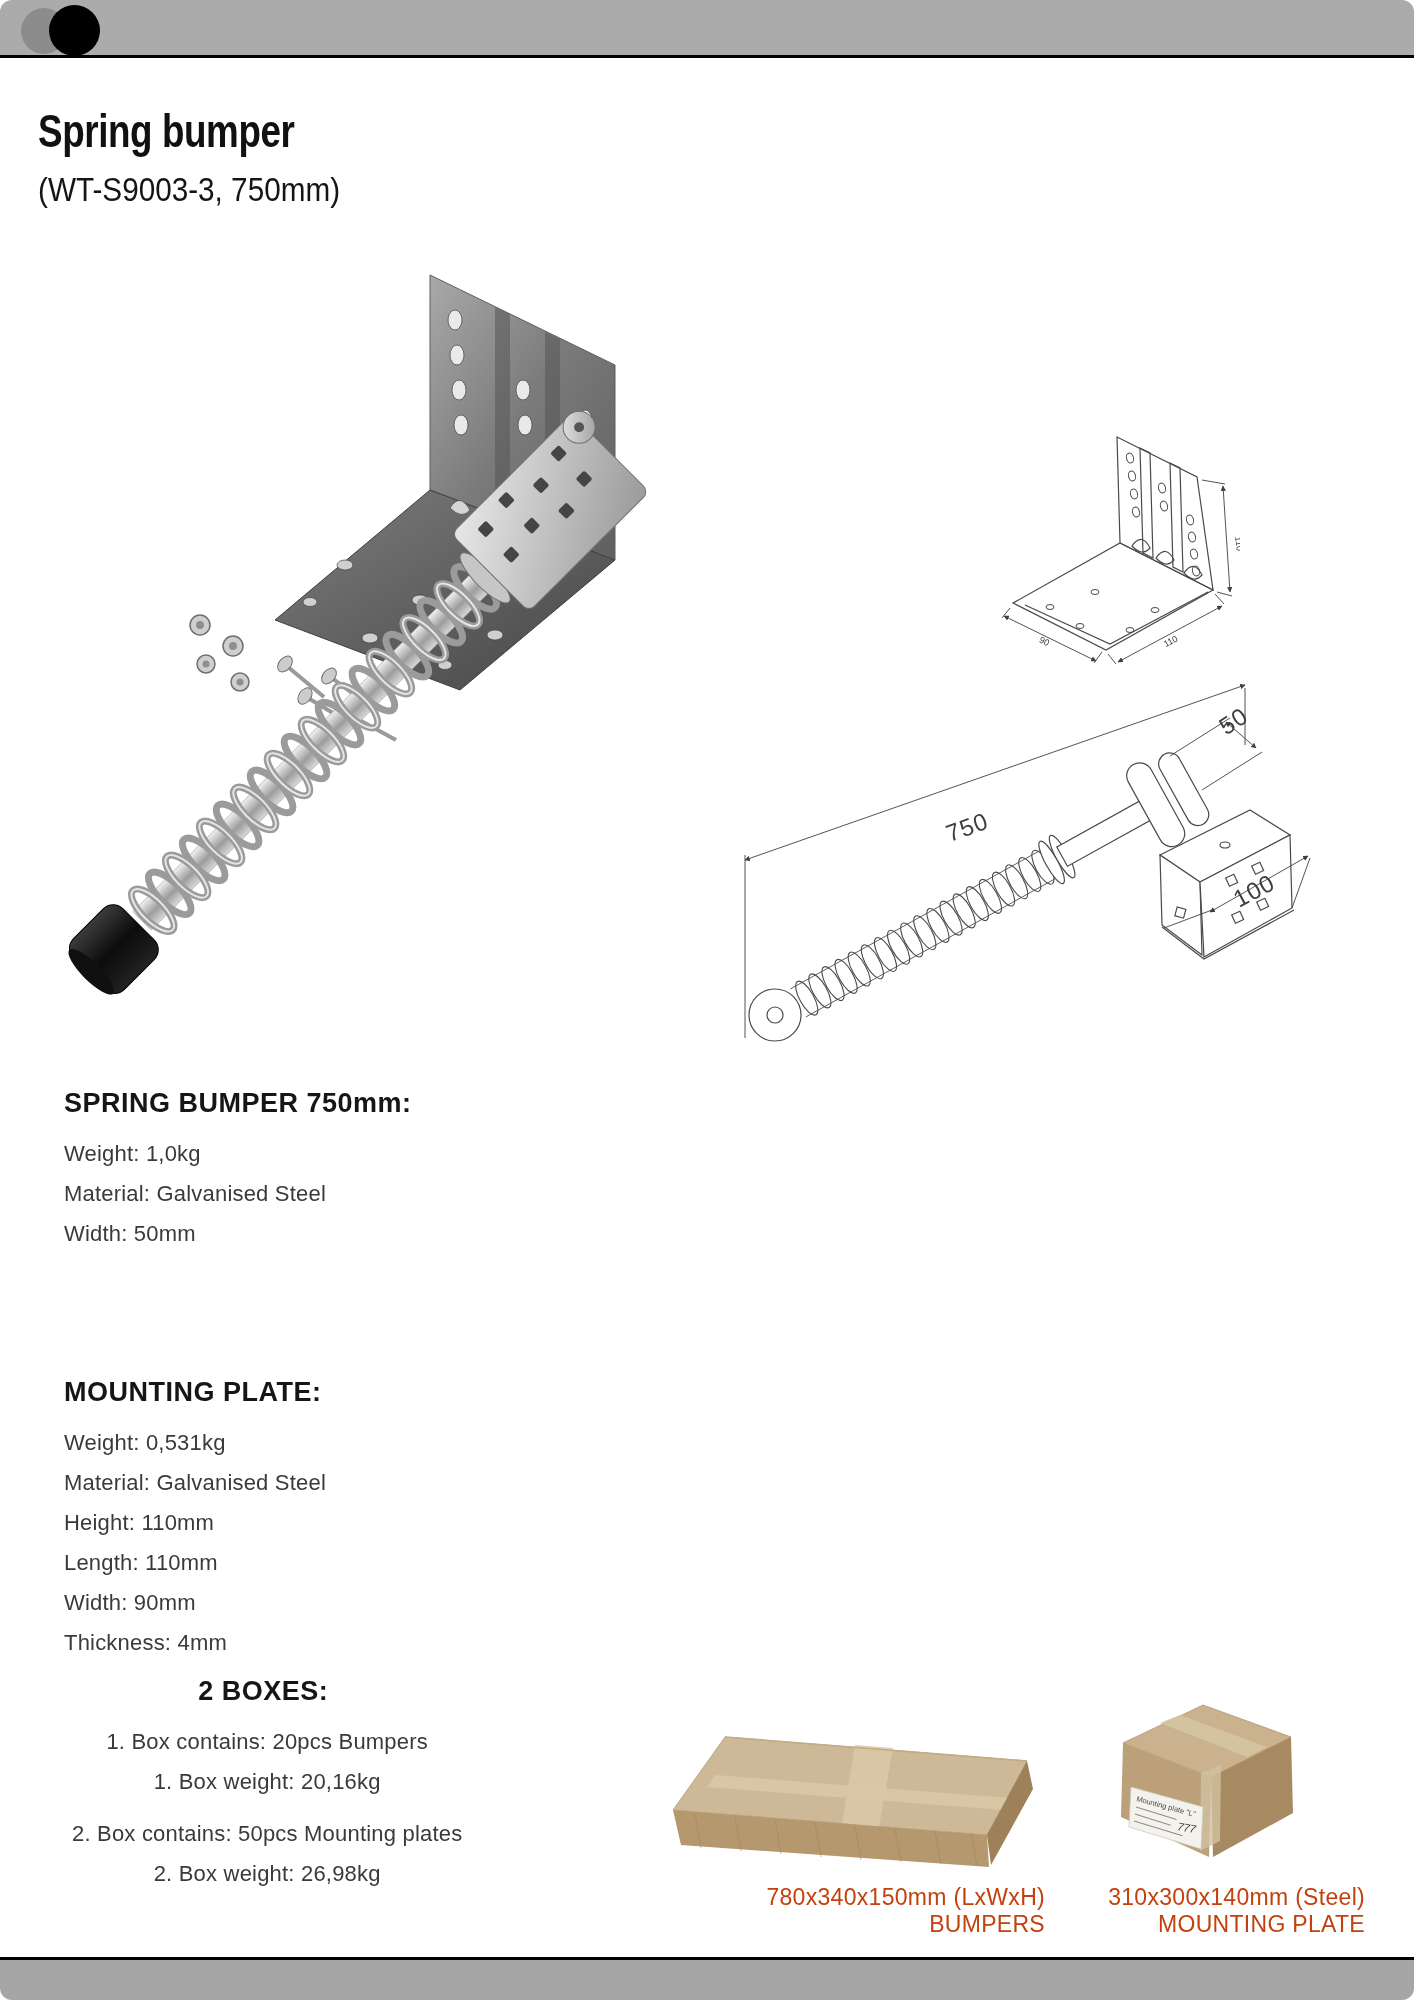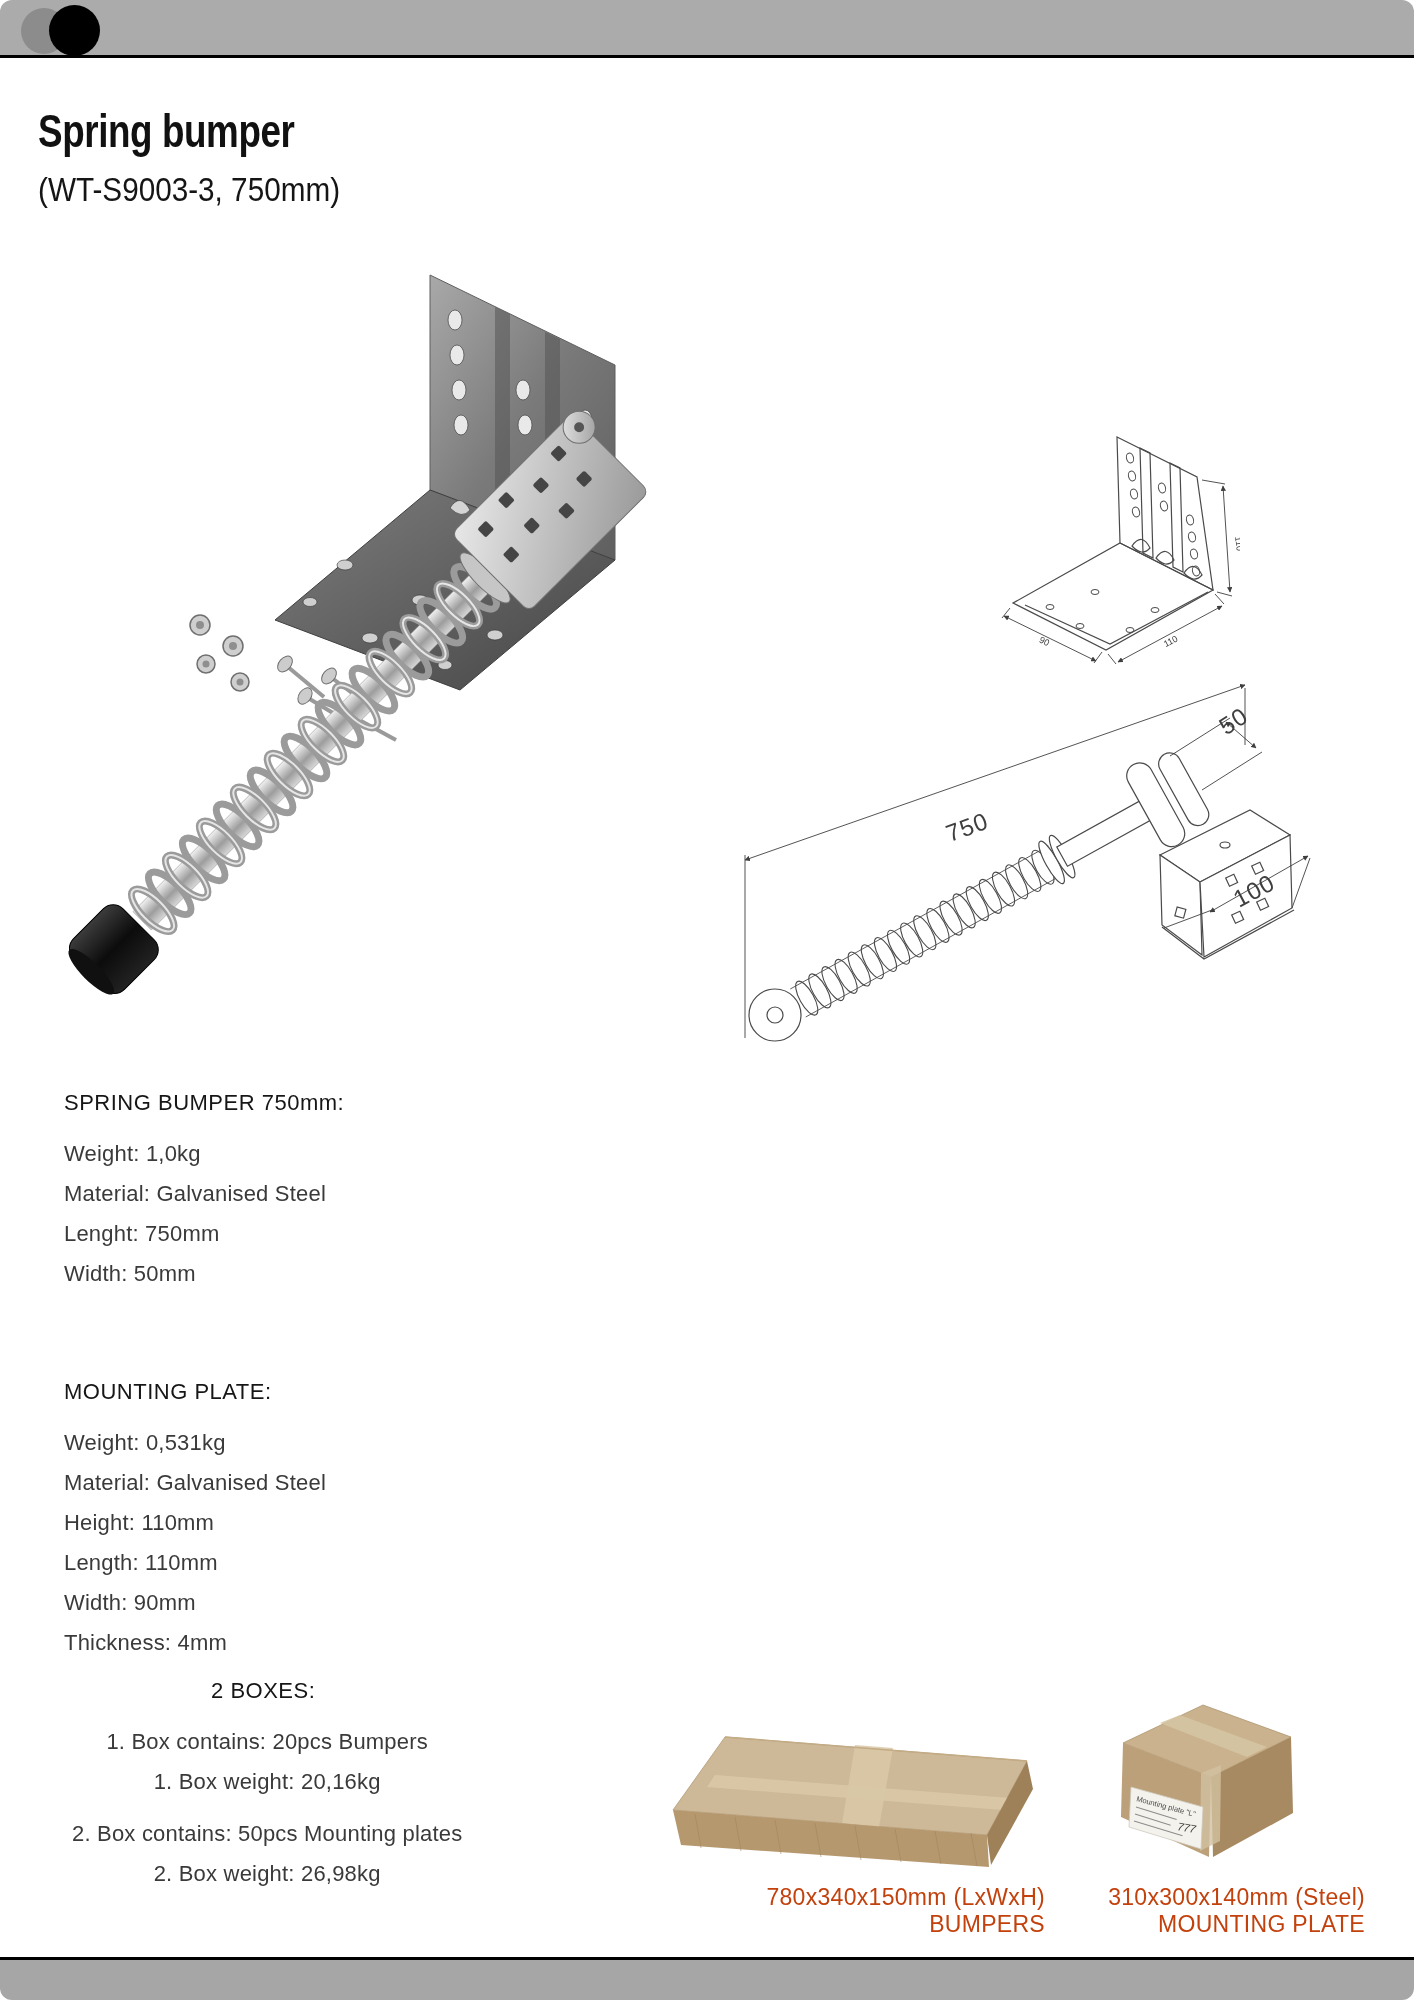--- a/index.html
+++ b/index.html
@@ -18,21 +18,21 @@
          transform:scaleX(0.9);transform-origin:left top;white-space:nowrap;}
   
   .product-photo{position:absolute;left:0;top:250px;width:720px;height:780px;}
   .drawing-plate{position:absolute;left:980px;top:420px;width:260px;height:250px;}
   .drawing-bumper{position:absolute;left:730px;top:630px;width:590px;height:430px;}
   .box-photo-1{position:absolute;left:655px;top:1715px;width:390px;height:160px;}
   .box-photo-2{position:absolute;left:1105px;top:1695px;width:200px;height:175px;}
   
   .spec{position:absolute;left:64px;}
   #spec-bumper{top:1086px;} #spec-plate{top:1347px;margin-top:28px;} #spec-boxes{top:1674px;text-align:center;}
-  .spec-heading{margin:0 0 14px 0;font-size:22px;line-height:34px;font-weight:400;letter-spacing:0.5px;color:#161616;}
+  .spec-heading{margin:0 0 14px 0;font-size:27px;line-height:34px;font-weight:700;letter-spacing:0.5px;color:#161616;}
   .spec-line{font-size:22px;line-height:40px;color:#3a3a3a;letter-spacing:0.2px;}
   .spec-line.indent{padding-left:8px;}
   .group-gap{height:12px;}
   
   .caption{position:absolute;text-align:right;font-size:23px;line-height:27px;color:#c2410c;letter-spacing:0.3px;}
   #caption-bumpers{left:655px;top:1884px;width:390px;}
   #caption-plate{left:1055px;top:1884px;width:310px;}
   svg text{font-family:"Liberation Sans","DejaVu Sans",sans-serif;}
 </style>
 </head>
@@ -305,21 +305,20 @@
     </g>
     <text x="240" y="205" font-size="24" fill="#3f3f3f" text-anchor="middle" letter-spacing="1" transform="rotate(-20 240 205)">750</text>
     <text x="508" y="98" font-size="24" fill="#3f3f3f" text-anchor="middle" letter-spacing="1" transform="rotate(-33 508 98)">50</text>
     <text x="528" y="268" font-size="24" fill="#3f3f3f" text-anchor="middle" letter-spacing="1" transform="rotate(-28 528 268)">100</text>
   </svg>
 
   <section class="spec" id="spec-bumper">
     <h2 class="spec-heading">SPRING BUMPER 750mm:</h2>
     <div class="spec-line">Weight: 1,0kg</div>
     <div class="spec-line">Material: Galvanised Steel</div>
-    <div class="spec-line">Lenght: 750mm</div>
     <div class="spec-line">Width: 50mm</div>
   </section>
 
   <section class="spec" id="spec-plate">
     <h2 class="spec-heading">MOUNTING PLATE:</h2>
     <div class="spec-line">Weight: 0,531kg</div>
     <div class="spec-line">Material: Galvanised Steel</div>
     <div class="spec-line">Height: 110mm</div>
     <div class="spec-line">Length: 110mm</div>
     <div class="spec-line">Width: 90mm</div>

